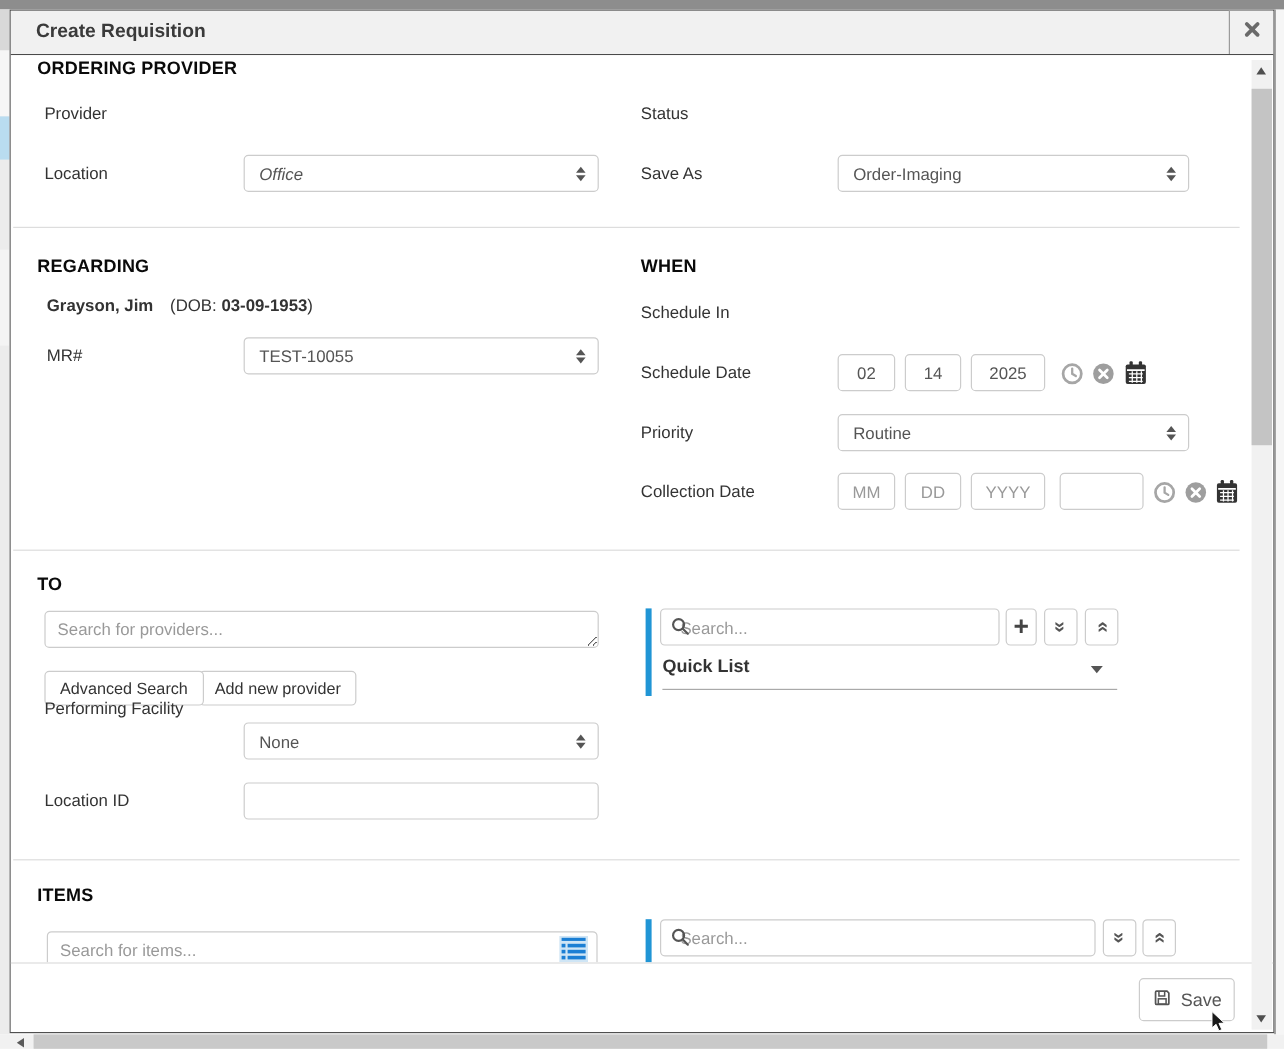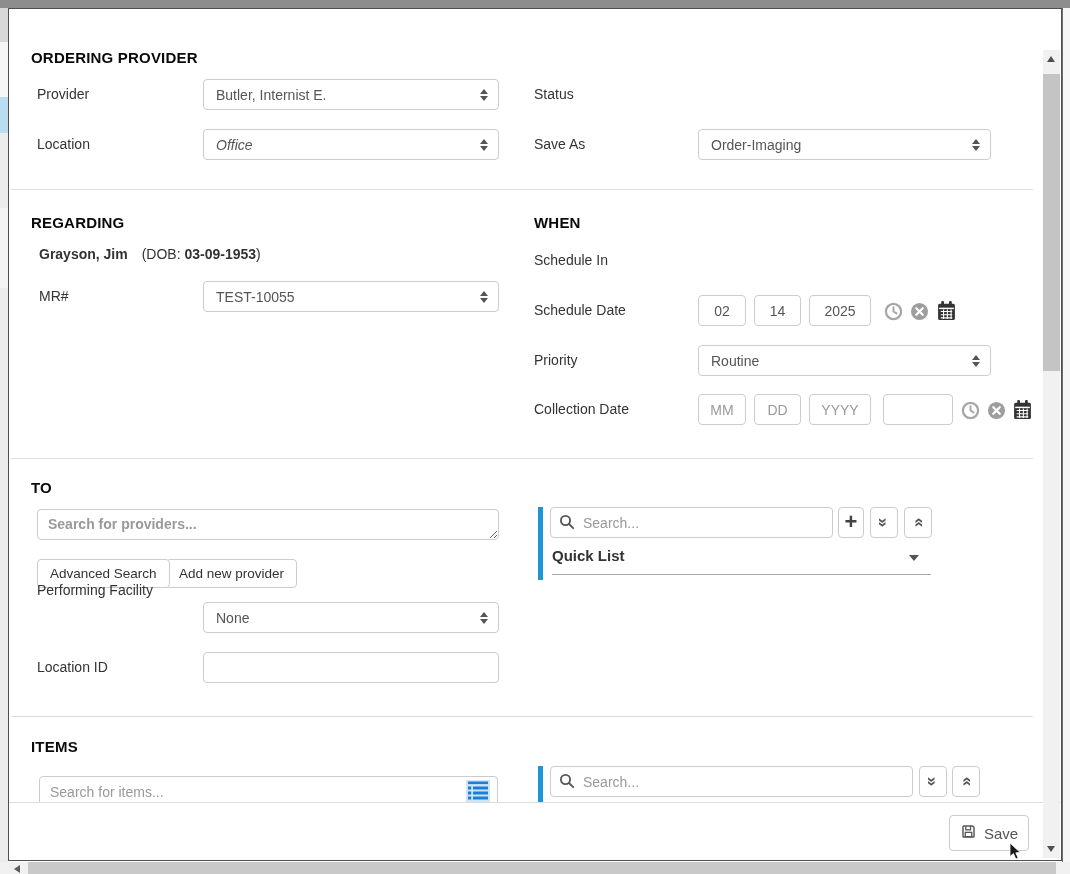--- a/index.html
+++ b/index.html
@@ -41,37 +41,37 @@
   .sel-text { font-size:14px; color:#555; white-space:nowrap; overflow:hidden; }
   .sel-arrows { position:absolute; right:10px; top:50%; transform:translateY(-50%); display:flex; flex-direction:column; align-items:center; }
   .tri-up   { width:0; height:0; border-left:4px solid transparent; border-right:4px solid transparent; border-bottom:5px solid #555; margin-bottom:2px; }
   .tri-down { width:0; height:0; border-left:4px solid transparent; border-right:4px solid transparent; border-top:5px solid #555; }
 
   .inp { position:absolute; height:31px; border:1px solid #ccc; border-radius:4px; font-size:14px; color:#555; padding:0 10px; background:#fff; outline:none; }
   .inp::placeholder { color:#999; opacity:1; }
   .inp.ctr { text-align:center; padding:0 4px; }
 
   .ta  { position:absolute; height:31px; border:1px solid #ccc; border-radius:4px; font-size:14px; color:#555;
-         padding:6px 10px; resize:both; outline:none; font-family:"Liberation Sans",sans-serif; background:#fff;font-weight:bold; }
+         padding:6px 10px; resize:both; outline:none; font-family:"Liberation Sans",sans-serif; background:#fff; }
   .ta::placeholder { color:#999; opacity:1; }
 
   .btn { position:absolute; height:29px; padding:0 12px; background:#fff; border:1px solid #ccc; border-radius:4px;
          font-size:13.5px; color:#333; cursor:pointer; font-family:"Liberation Sans",sans-serif; }
 
   .icon-btn { position:absolute; height:31px; background:#fff; border:1px solid #ccc; border-radius:4px;
               display:flex; align-items:center; justify-content:center; cursor:pointer; color:#555; }
   .chev { display:inline-block; font-size:17px; font-weight:bold; color:#555; line-height:1; }
   .chev.down { transform:rotate(90deg); }
   .chev.up   { transform:rotate(-90deg); }
   .plus-glyph { font-size:22px; font-weight:bold; color:#444; line-height:1; margin-top:-2px; }
 
   .accent-bar { position:absolute; width:5px; background:#2095d5; }
 
   .search-wrap { position:absolute; height:31px; }
-  .search-wrap input { width:100%; height:100%; border:1px solid #ccc; border-radius:4px; font-size:14px; color:#555; padding:0 10px 0 32px; outline:none; }
+  .search-wrap input { width:100%; height:100%; border:1px solid #ccc; border-radius:4px; font-size:14px; color:#555; padding:0 10px 0 16px; outline:none; }
   .search-wrap input::placeholder { color:#999; opacity:1; }
   .search-wrap .mag { position:absolute; left:9px; top:7px; }
 
   .quick-row { position:absolute; border-bottom:1px solid #a9a9a9; }
   .quick-lbl { font-size:15px; font-weight:bold; color:#333; }
   .caret-down { position:absolute; right:12px; top:8px; width:0; height:0;
                 border-left:5px solid transparent; border-right:5px solid transparent; border-top:6px solid #555; }
 
   .ic { position:absolute; cursor:pointer; line-height:0; }
 
@@ -102,34 +102,37 @@
   <div class="seg4"></div>
 </div>
 <div class="bg-right"></div>
 <div class="bg-bottom">
   <div class="larr"></div>
   <div class="thumb"></div>
 </div>
 
 <div class="modal">
 
+  <div class="m-header">
+    <div class="m-title">Create Requisition</div>
+    <div class="m-close">
+      <span>
+        <svg width="15" height="15" viewBox="0 0 15 15">
+            <path d="M3 3 L12 12 M12 3 L3 12" stroke="#6a6a6a" stroke-width="3.2" stroke-linecap="round"></path>
+          </svg>
+      </span>
+    </div>
+  </div>
 
   <div class="m-body">
     <div class="canvas">
 
       <div class="sec-h" style="left:22px; top:40px;">ORDERING PROVIDER</div>
 
       <div class="lbl" style="left:28px; top:70px;">Provider</div>
-      <div class="sel" style="left:194px; top:70px; width:296px;">
-        <span class="sel-text">Butler, Internist E.</span>
-        <span class="sel-arrows">
-            <i class="tri-up"></i>
-            <i class="tri-down"></i>
-          </span>
-      </div>
       <div class="lbl" style="left:525px; top:70px;">Status</div>
 
       <div class="lbl" style="left:28px; top:120px;">Location</div>
       <div class="sel" style="left:194px; top:120px; width:296px;font-style:italic;">
         <span class="sel-text">Office</span>
         <span class="sel-arrows">
             <i class="tri-up"></i>
             <i class="tri-down"></i>
           </span>
       </div>

